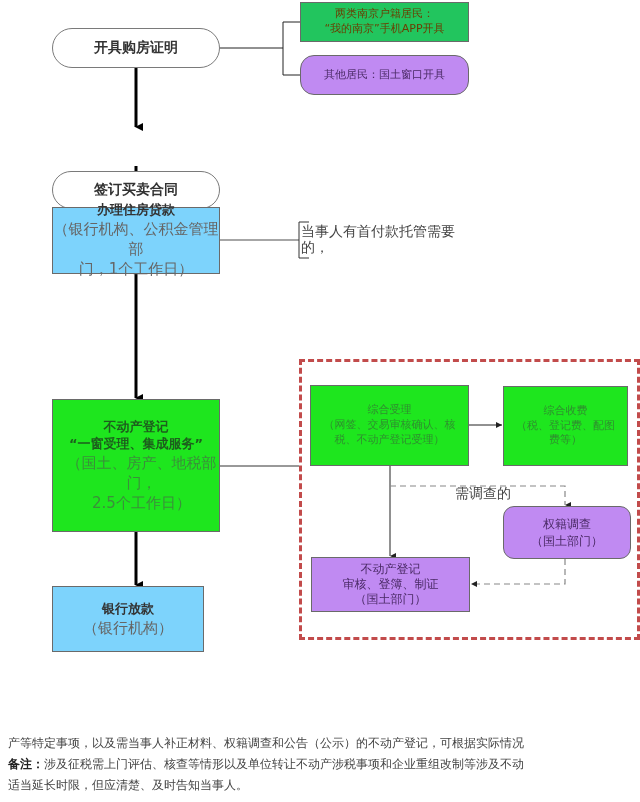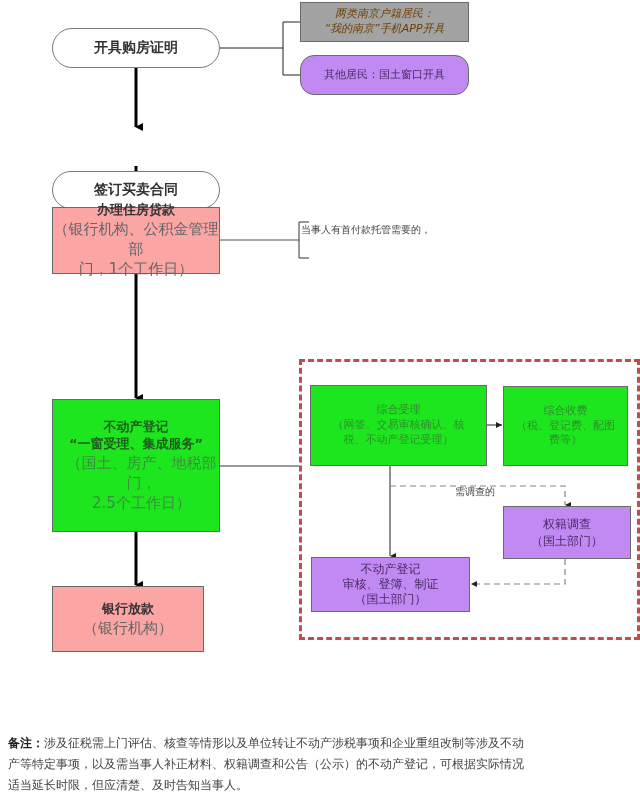--- a/index.html
+++ b/index.html
@@ -5,34 +5,34 @@
   html, body { margin:0; padding:0; background:#ffffff; }
   body { width:640px; height:802px; position:relative; overflow:hidden;
          font-family:"DejaVu Sans", "Liberation Sans", sans-serif; color:#333; }
   .abs { position:absolute; box-sizing:border-box; }
   .pill { border:1px solid #7a7a7a; border-radius:22px; background:#fff;
           display:flex; align-items:center; justify-content:center;
           font-size:14px; font-weight:bold; color:#333; }
   .box { border:1px solid #6a6a6a; display:flex; flex-direction:column;
          align-items:center; justify-content:center; text-align:center;
          line-height:1.35; }
-  .pink { background:#fca5a5; }
+  .pink { background:#7dd3fc; }
   .green { background:#1ee61e; }
-  .orange { background:#a3a3a3;font-style:italic; }
+  .orange { background:#22c55e; }
   .purple { background:#c08af2; }
   .title { font-size:13px; font-weight:bold; color:#333; }
   .sub { font-size:15px; color:#666; }
   .green .title { color:#1d5e1d; }
   .green .sub { color:#3b8f3b;margin-left:11px; }
   .green.small .title { font-weight:normal; color:#2f8f2f; font-size:11px; }
   .purple .title { color:#4a2a66; font-weight:normal; font-size:12px; }
   .purple .sub { color:#4a2a66; font-size:12px; }
   .orange .sub, .side-purple .sub { color:#6b3d00; font-size:11px; }
   .side-purple .sub { color:#4a2a66; }
-  .ann { font-size:10px; color:#444; line-height:16px;font-family:Liberation Mono, monospace; }
+  .ann { font-size:14px; color:#444; line-height:16px; }
   .note { font-size:12px; color:#444; line-height:21px; }
   .note b { color:#222; }
   .dash-box { border:3px dashed #c24b4b; }
   svg { position:absolute; left:0; top:0; overflow:visible; }
 </style>
 </head>
 <body>
 
 <svg width="640" height="802">
   <defs>
@@ -104,42 +104,42 @@
   <span class="sub">2.5个工作日）</span>
 </div>
 
 <div class="abs box pink" style="left:52px;top:586px;width:152px;height:66px;">
   <span class="title">银行放款</span>
   <span class="sub">（银行机构）</span>
 </div>
 
 <div class="abs dash-box" style="left:299px;top:359px;width:341px;height:281px;"></div>
 
-<div class="abs box green small" style="left:310px;top:385px;width:177px;height:81px;">
+<div class="abs box green small" style="left:310px;top:385px;width:159px;height:81px;">
   <span class="title">综合受理</span>
   <span class="title">（网签、交易审核确认、核</span>
   <span class="title">税、不动产登记受理）</span>
 </div>
 
 <div class="abs box green small" style="left:503px;top:386px;width:125px;height:80px;">
   <span class="title">综合收费</span>
   <span class="title">（税、登记费、配图</span>
   <span class="title">费等）</span>
 </div>
 
 <div class="abs ann" style="left:455px;top:485px;">需调查的</div>
 
-<div class="abs box purple" style="left:503px;top:506px;width:128px;height:53px;">
+<div class="abs box purple" style="left:503px;top:506px;width:128px;height:53px;border-radius:11px;">
   <span class="title">权籍调查</span>
   <span class="sub">（国土部门）</span>
 </div>
 
 <div class="abs box purple" style="left:311px;top:557px;width:159px;height:55px;line-height:1.25;">
   <span class="title">不动产登记</span>
   <span class="title">审核、登簿、制证</span>
   <span class="title">（国土部门）</span>
 </div>
 
 <div class="abs note" style="left:8px;top:733px;width:630px;">
+  <div>产等特定事项，以及需当事人补正材料、权籍调查和公告（公示）的不动产登记，可根据实际情况</div>
   <div><b>备注：</b><span>涉及征税需上门评估、核查等情形以及单位转让不动产涉税事项和企业重组改制等涉及不动</span></div>
-  <div>产等特定事项，以及需当事人补正材料、权籍调查和公告（公示）的不动产登记，可根据实际情况</div>
   <div>适当延长时限，但应清楚、及时告知当事人。</div>
 </div>
 
 </body></html>

